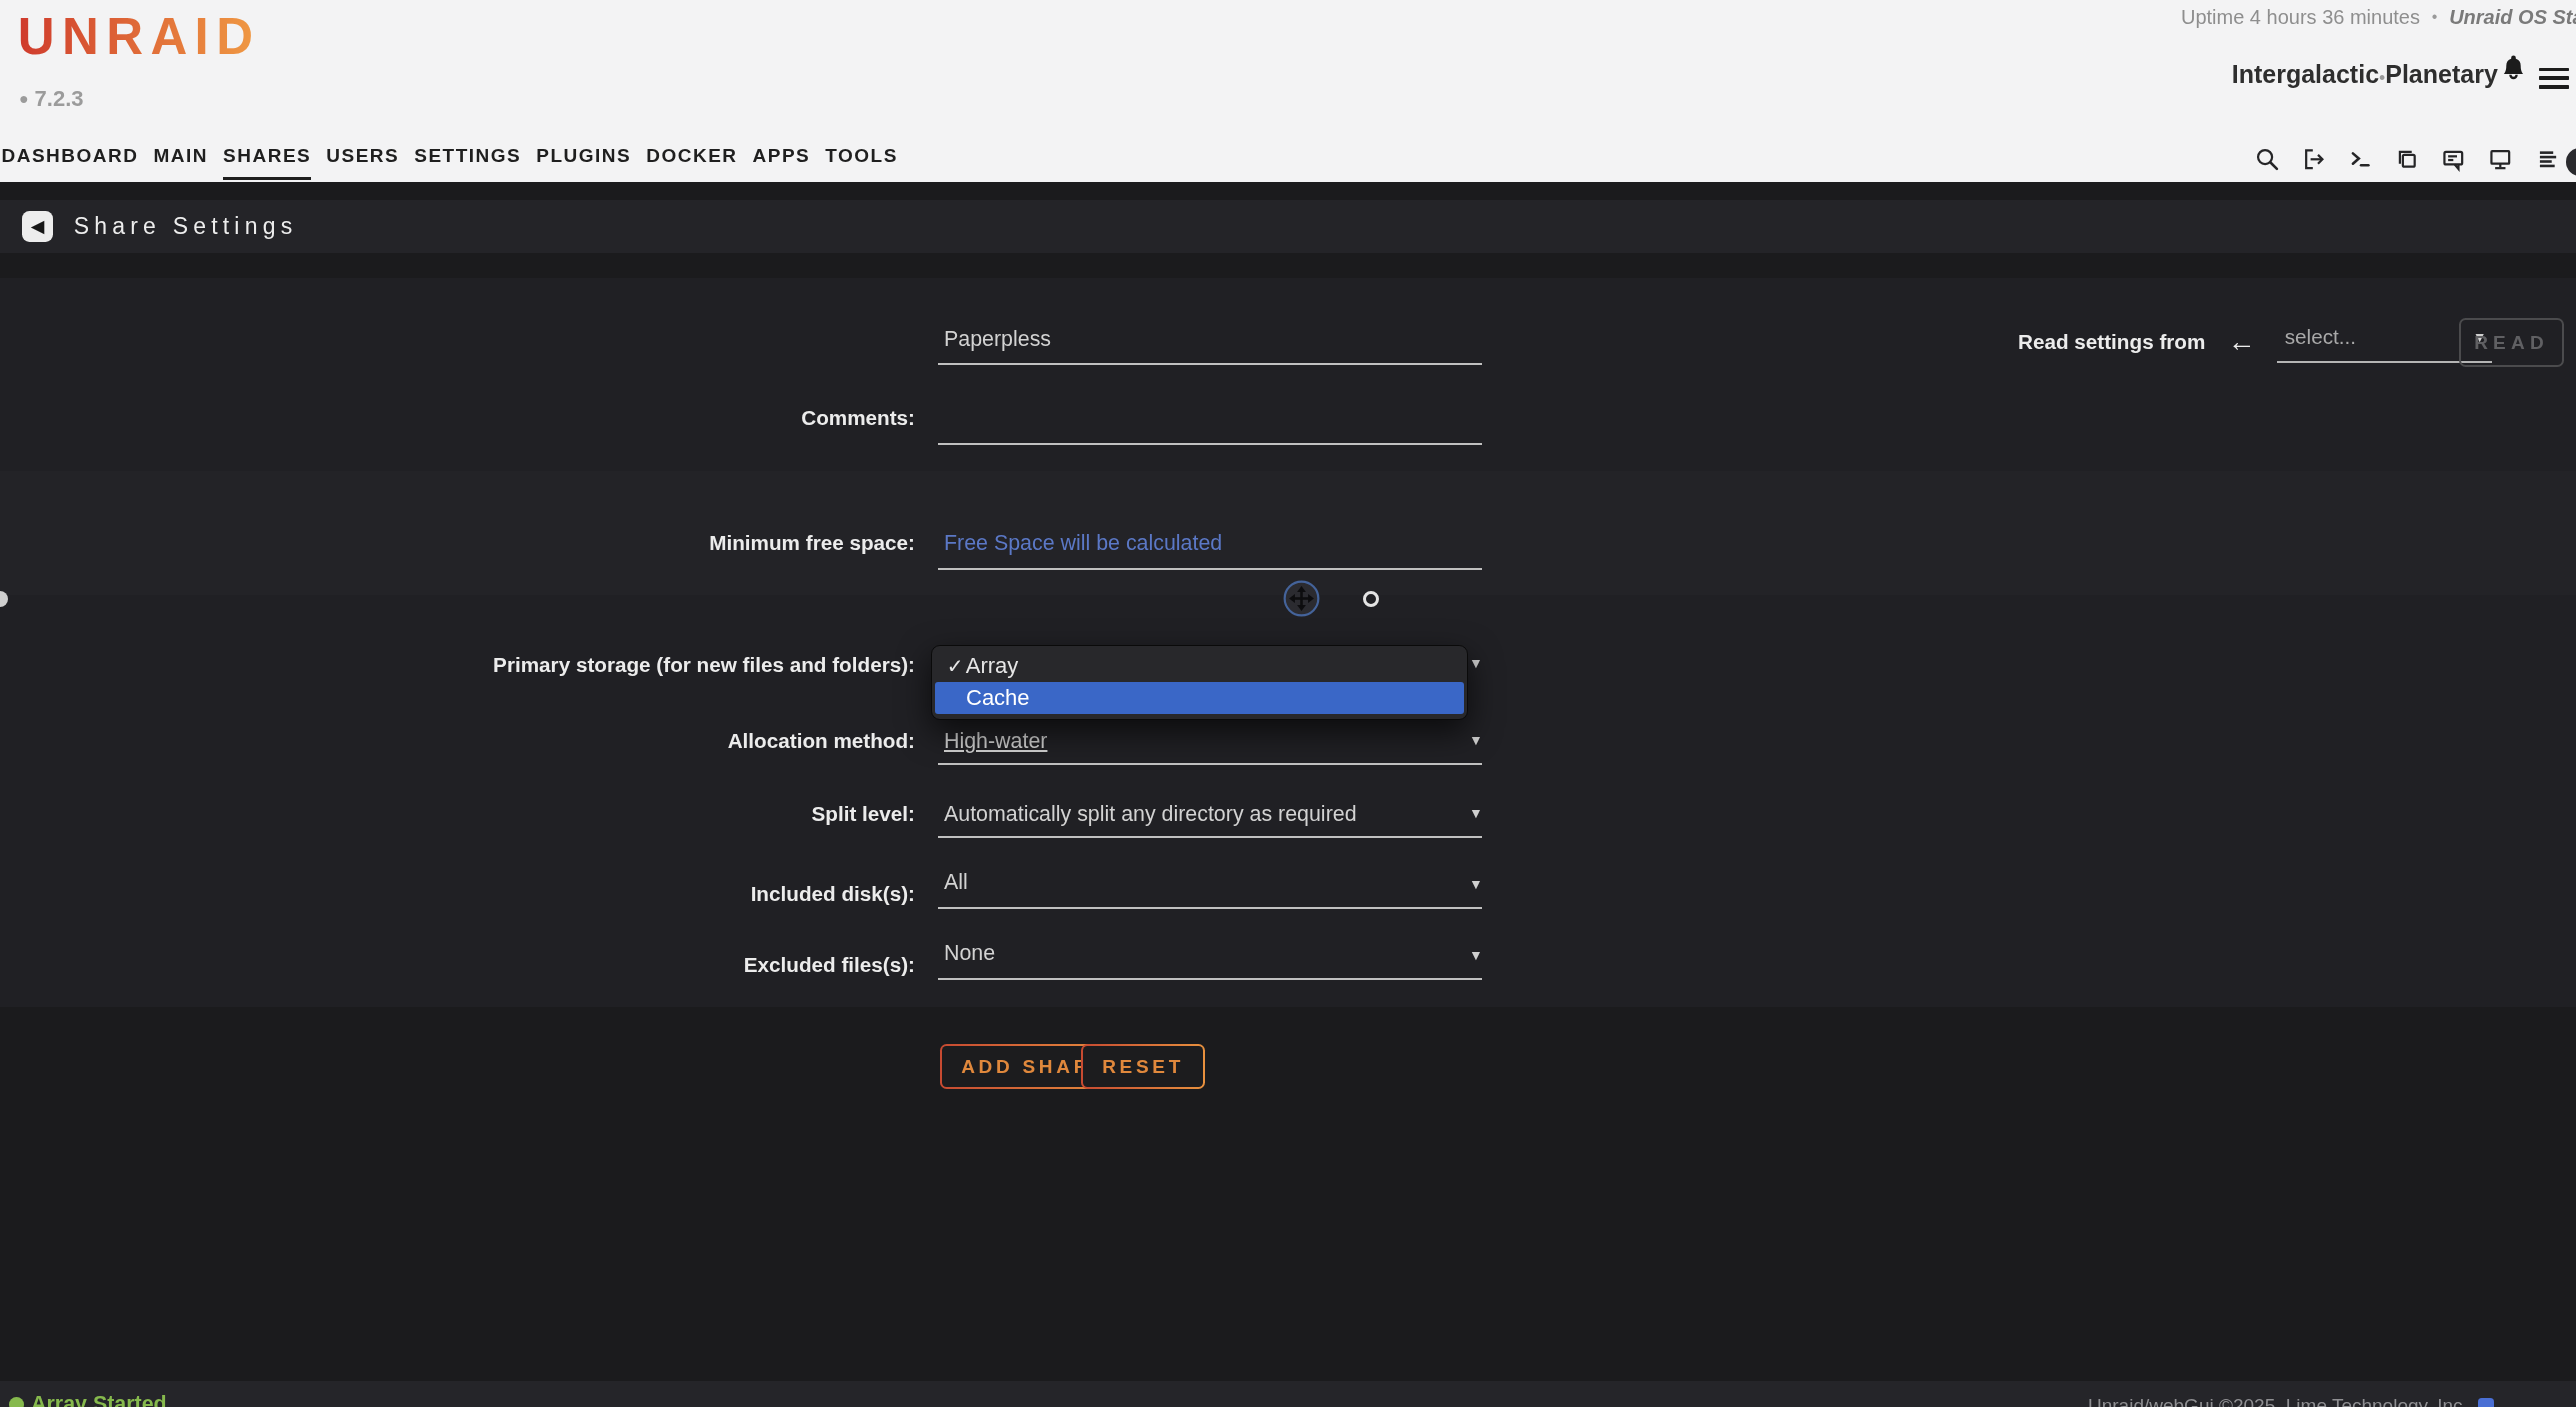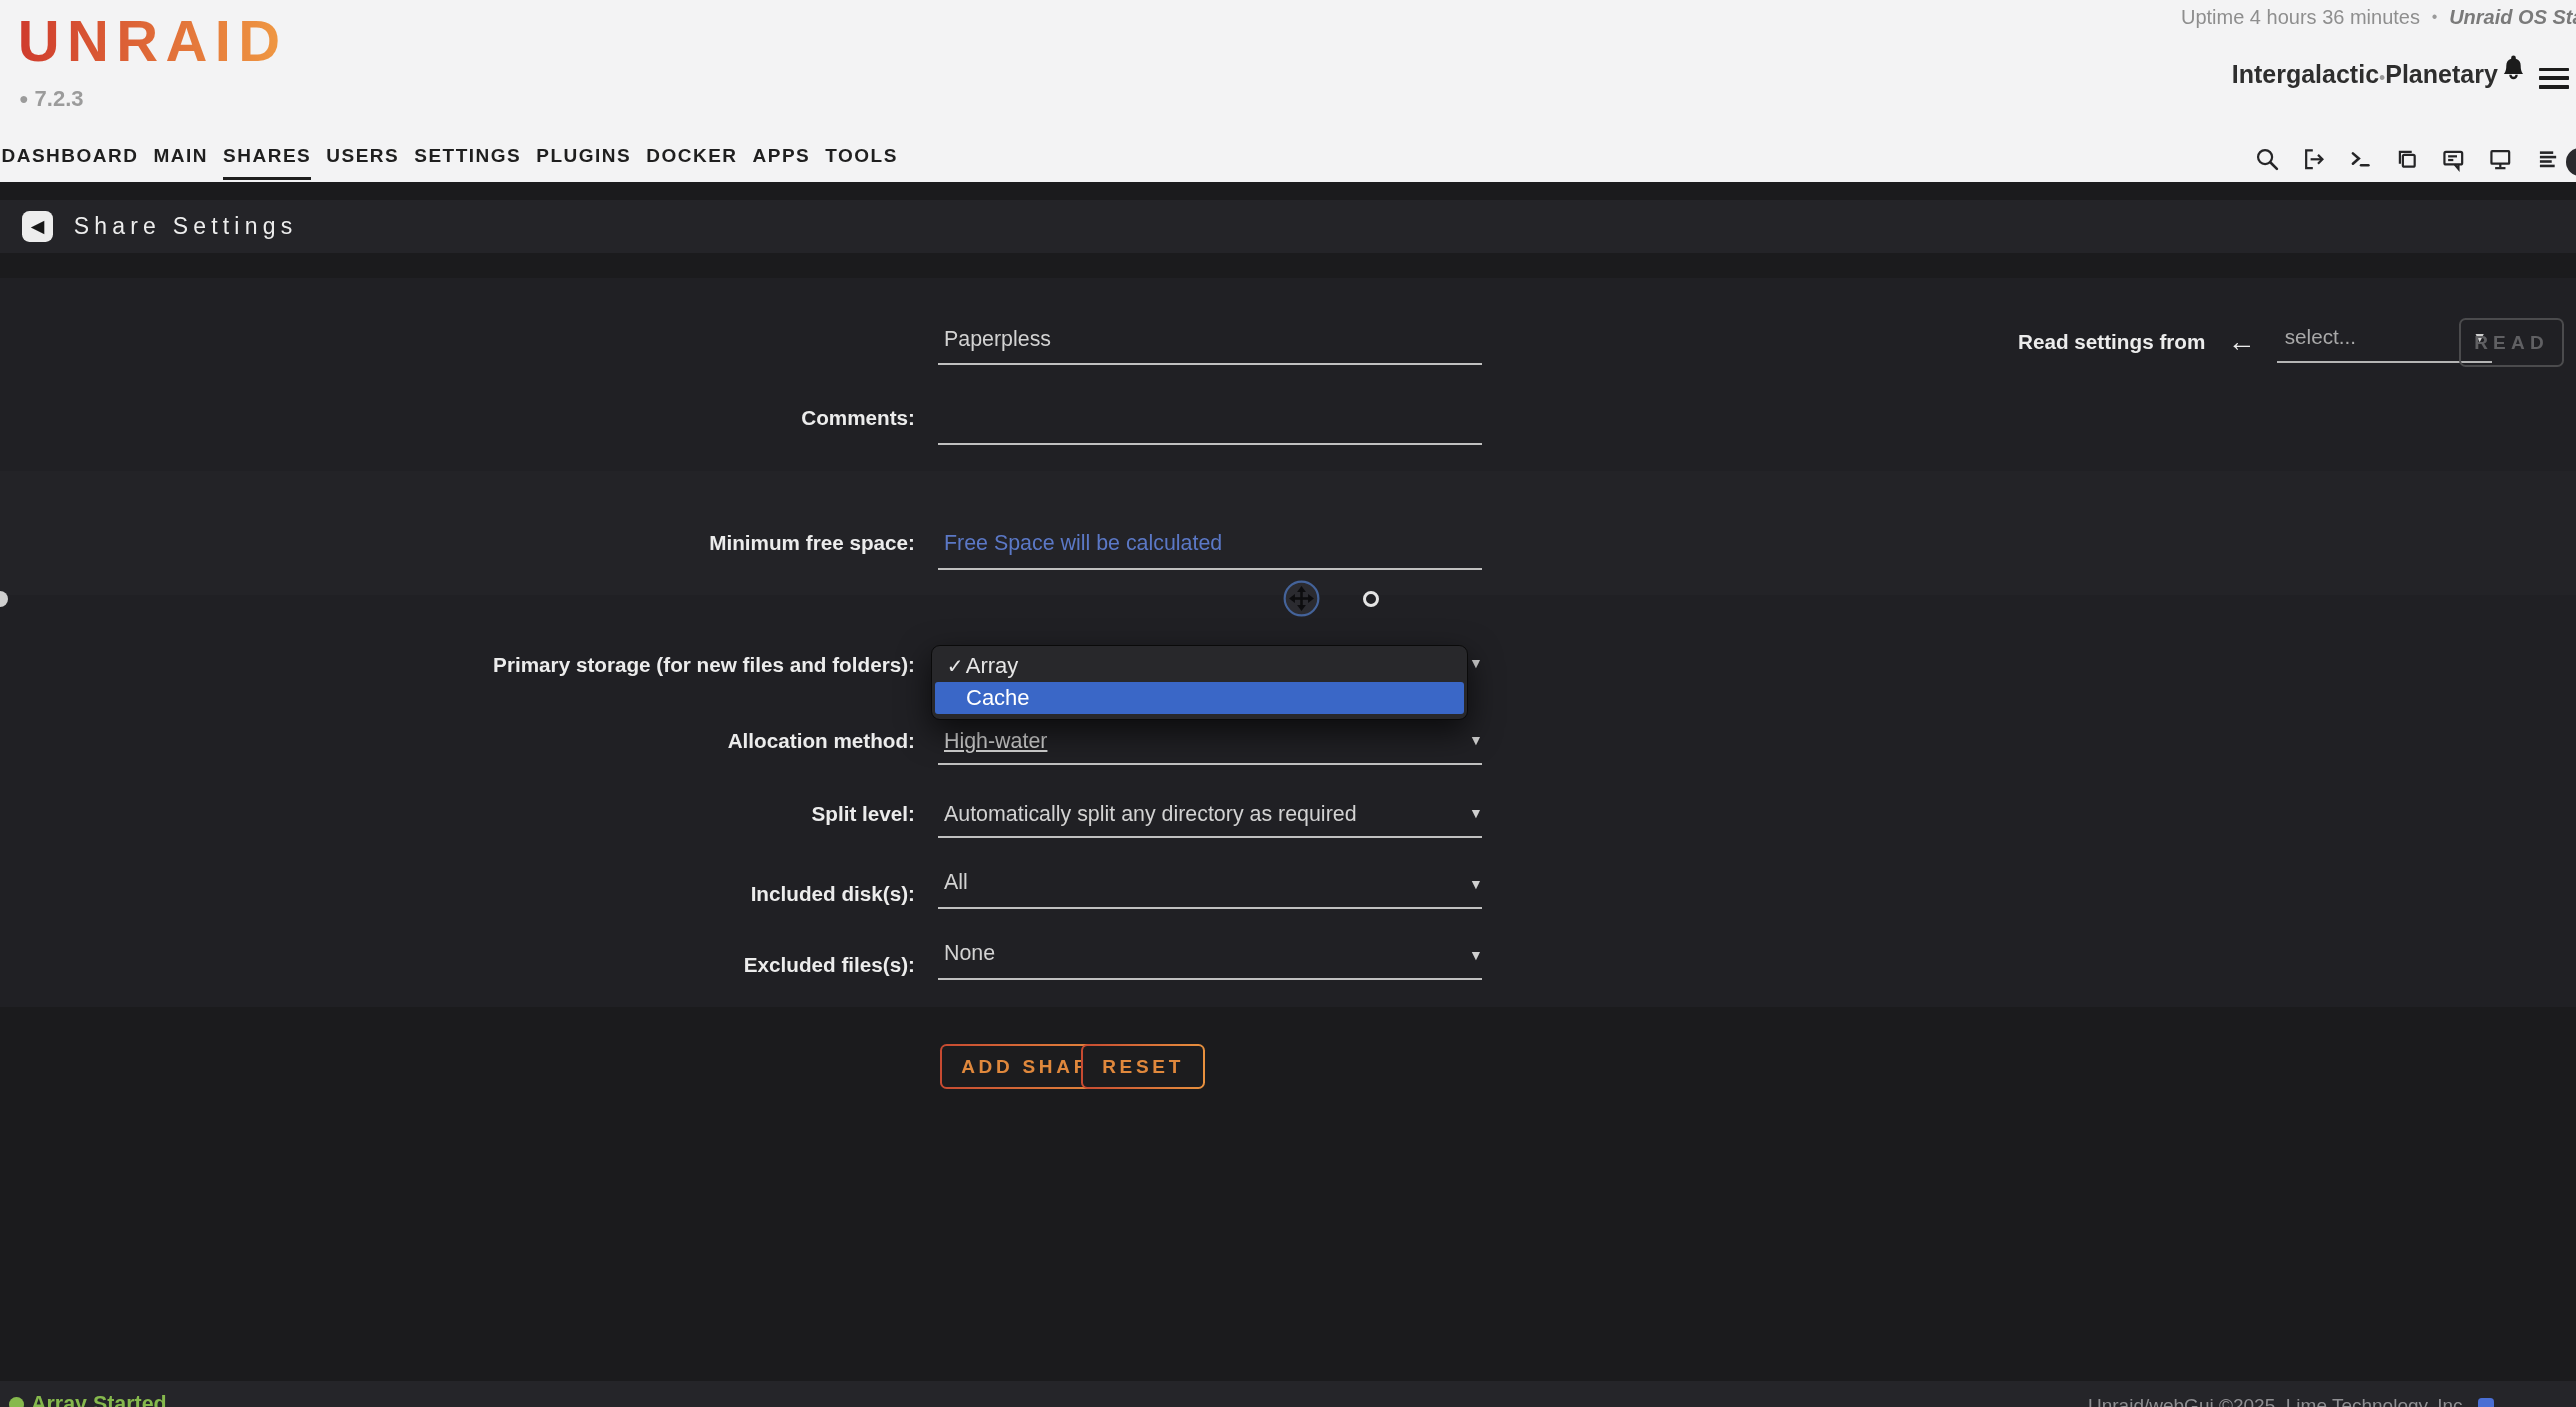--- a/index.html
+++ b/index.html
@@ -4,21 +4,21 @@
 <style>
   * { box-sizing: border-box; margin: 0; padding: 0; }
   body { background: #000; }
   .canvas {
     position: relative; width: 2576px; height: 1408px; overflow: hidden;
     font-family: "Liberation Sans", sans-serif; background: #1b1b1d;
   }
   
   .top-header { position: absolute; top: 0; left: 0; width: 100%; height: 182px; background: #f3f3f4; }
   .logo {
-    position: absolute; left: 17.7px; top: 7.4px; font-size: 58px; font-weight: 800; letter-spacing: 7.4px;
+    position: absolute; left: 17.7px; top: 7.4px; font-size: 51px; font-weight: 800; letter-spacing: 7.4px;
     background: linear-gradient(90deg, #cf3b2d, #f09a43);
     -webkit-background-clip: text; background-clip: text; color: transparent;
   }
   .version { position: absolute; left: 19px; top: 86px; color: #9b9b9b; font-weight: 700; font-size: 22px; display: flex; align-items: center; gap: 5.9px; }
   .version .dot { font-size: 16px; }
   .uptime-line { position: absolute; top: 5.9px; right: -41px; white-space: nowrap; font-size: 20px; color: #8e8e8e; font-weight: 500; display: flex; gap: 11.8px; align-items: center; }
   .uptime-line .os { color: #7a7a7a; font-weight: 700; font-style: italic; }
   .uptime-line .sep { color: #9a9a9a; font-size: 16px; }
   .account-line { position: absolute; top: 52px; right: 7.4px; display: flex; align-items: flex-end; font-size: 25px; color: #2e2e2e; font-weight: 600; }
   .account-line .sep { color: #999; font-size: 17.7px; font-weight: 400; }

